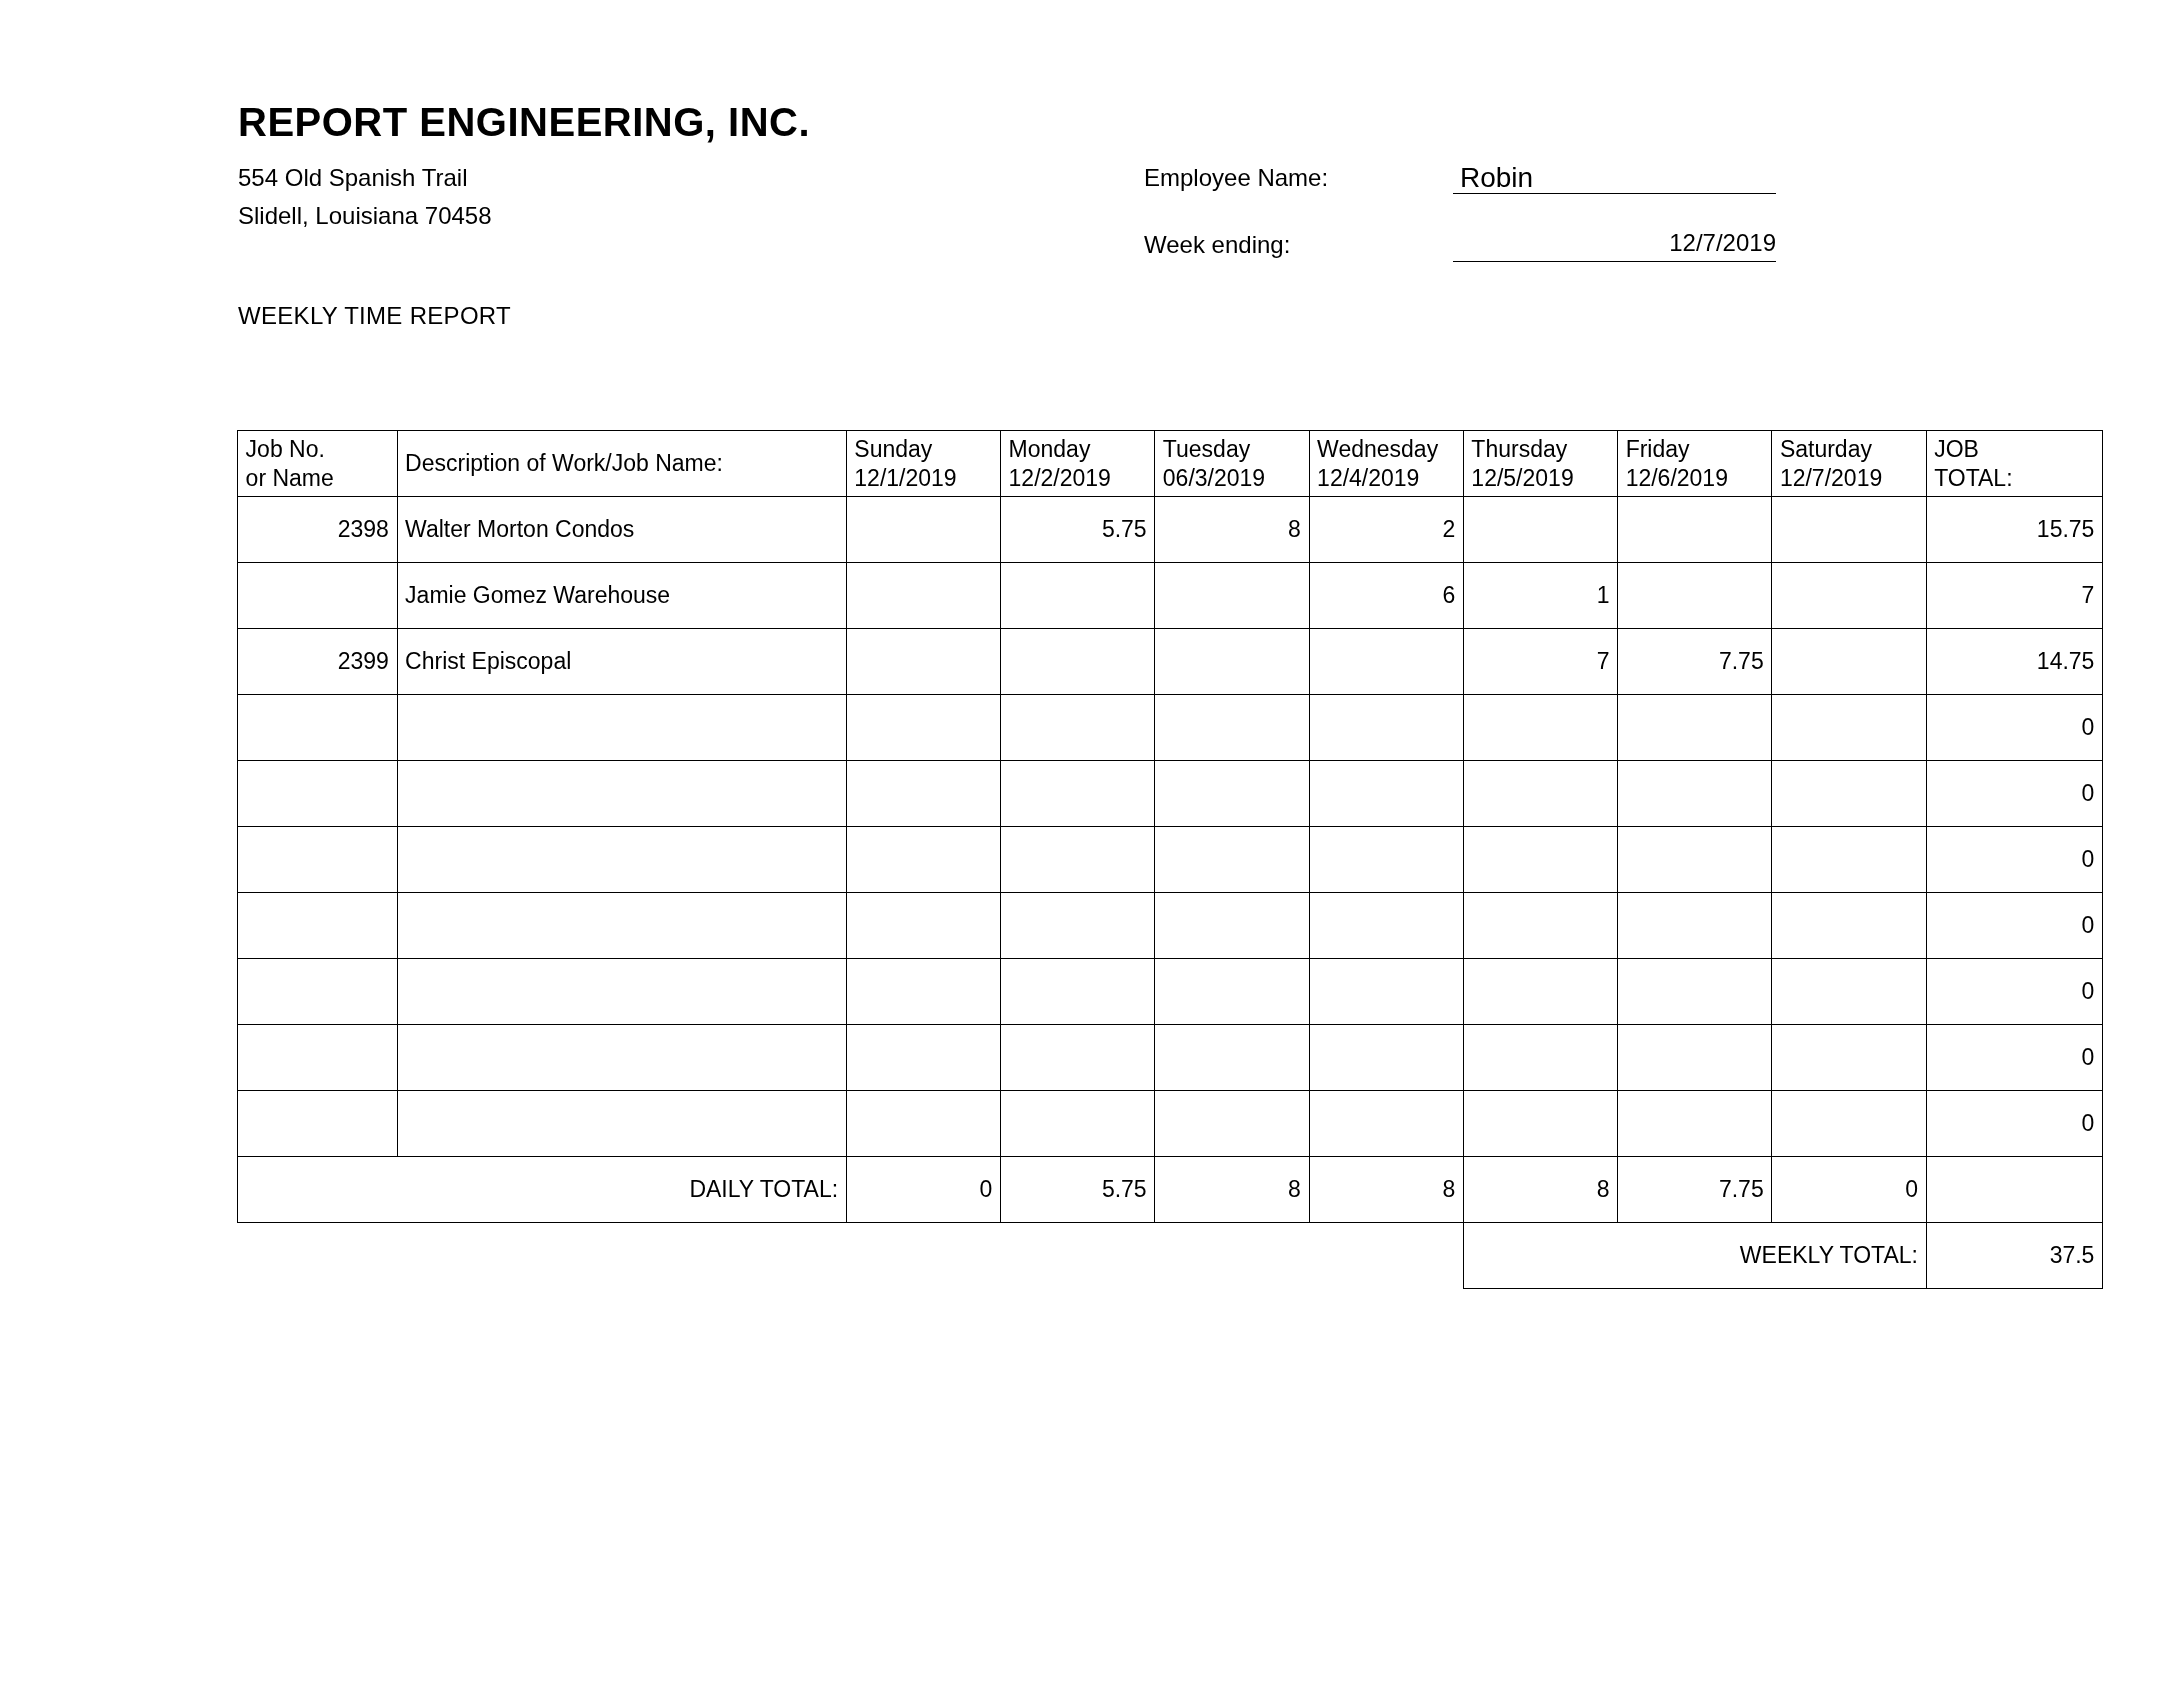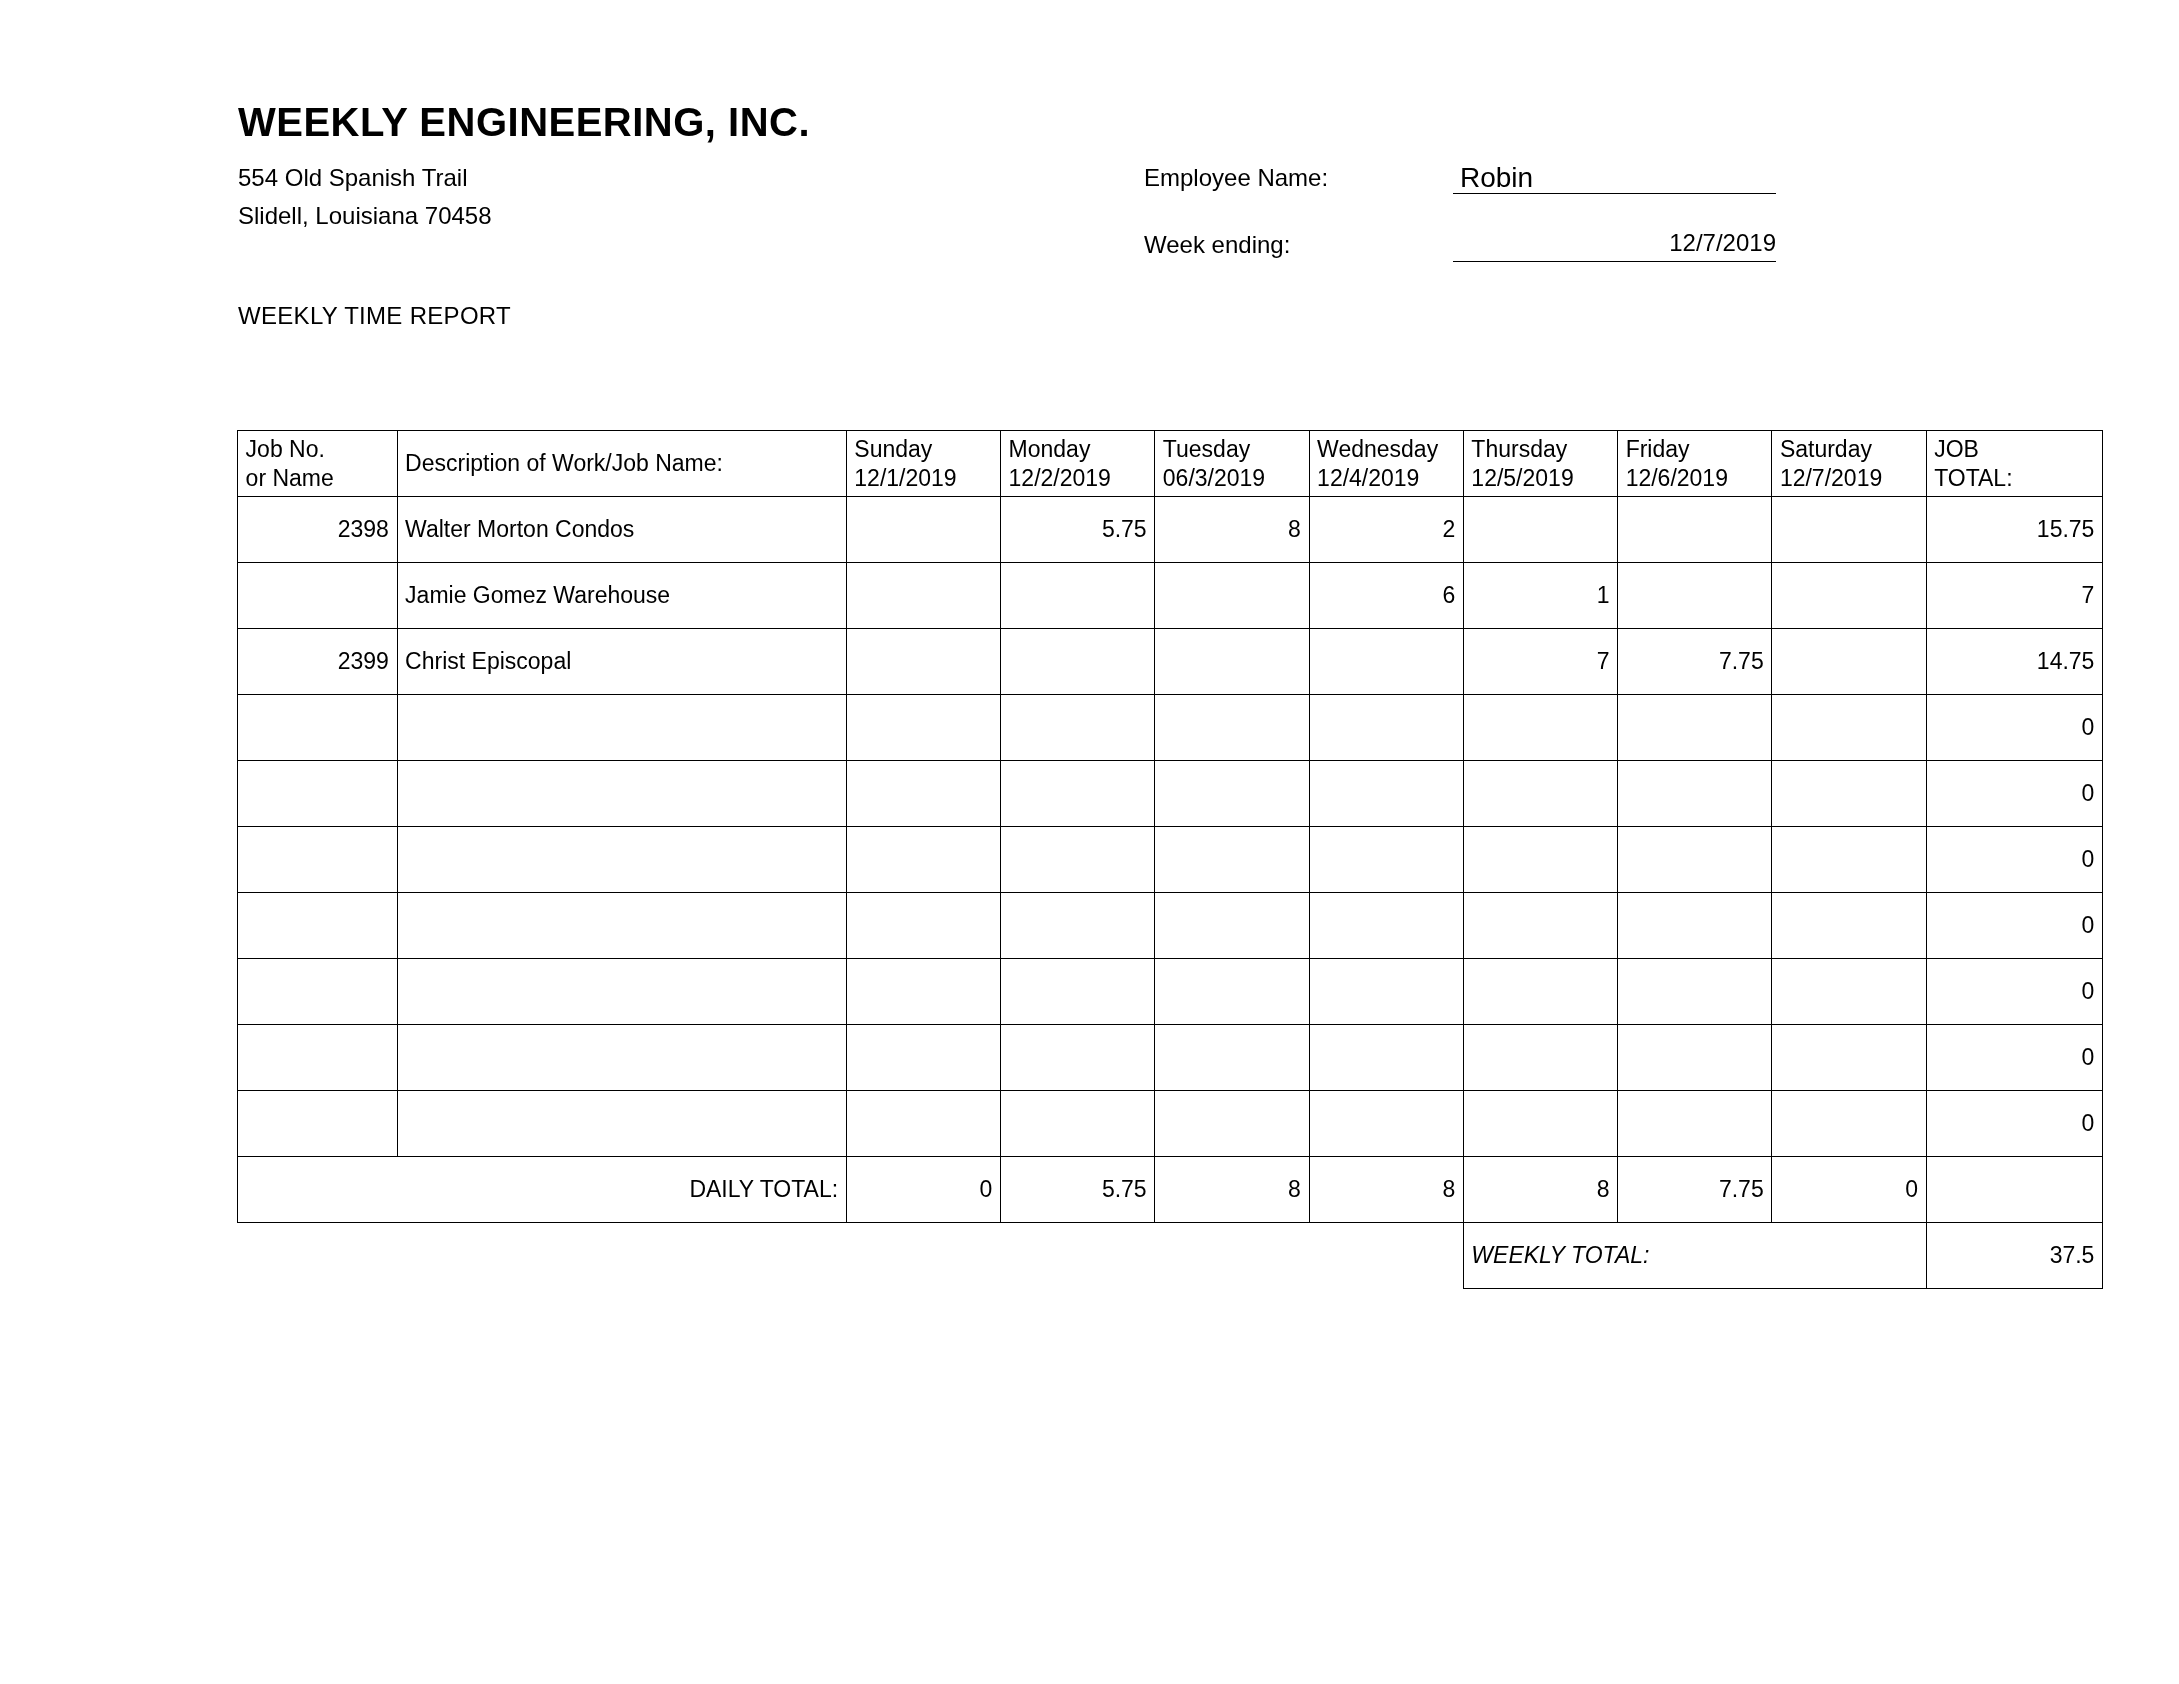--- a/index.html
+++ b/index.html
@@ -138,31 +138,31 @@
   .outer-left   { border-left-width: 3.8px; }
   .outer-right  { border-right-width: 3.8px; }
   .outer-bottom { border-bottom-width: 3.8px; }
 
   .daily-row td { height: 67px; border-top-width: 3.8px; }
   .daily-label { text-align: right; font-weight: bold; padding-right: 11.4px; }
 
   .no-border { border: none !important; }
   .weekly-row td { height: 67px; }
   .weekly-label {
+    text-align: right;
     font-weight: bold;
     padding-right: 11.4px;
-    font-style: italic;
   }
 </style>
 </head>
 <body>
 
 <div class="page">
 
-  <div class="company-name">WEEKLY ENGINEERING, INC.</div>
+  <div class="company-name">REPORT ENGINEERING, INC.</div>
   <div class="addr1">554 Old Spanish Trail</div>
   <div class="addr2">Slidell, Louisiana  70458</div>
   <div class="report-title">WEEKLY TIME REPORT</div>
 
   <div class="emp-label">Employee Name:</div>
   <div class="emp-value">Robin</div>
   <div class="emp-rule"></div>
 
   <div class="week-label">Week ending:</div>
   <div class="week-value">12/7/2019</div>

